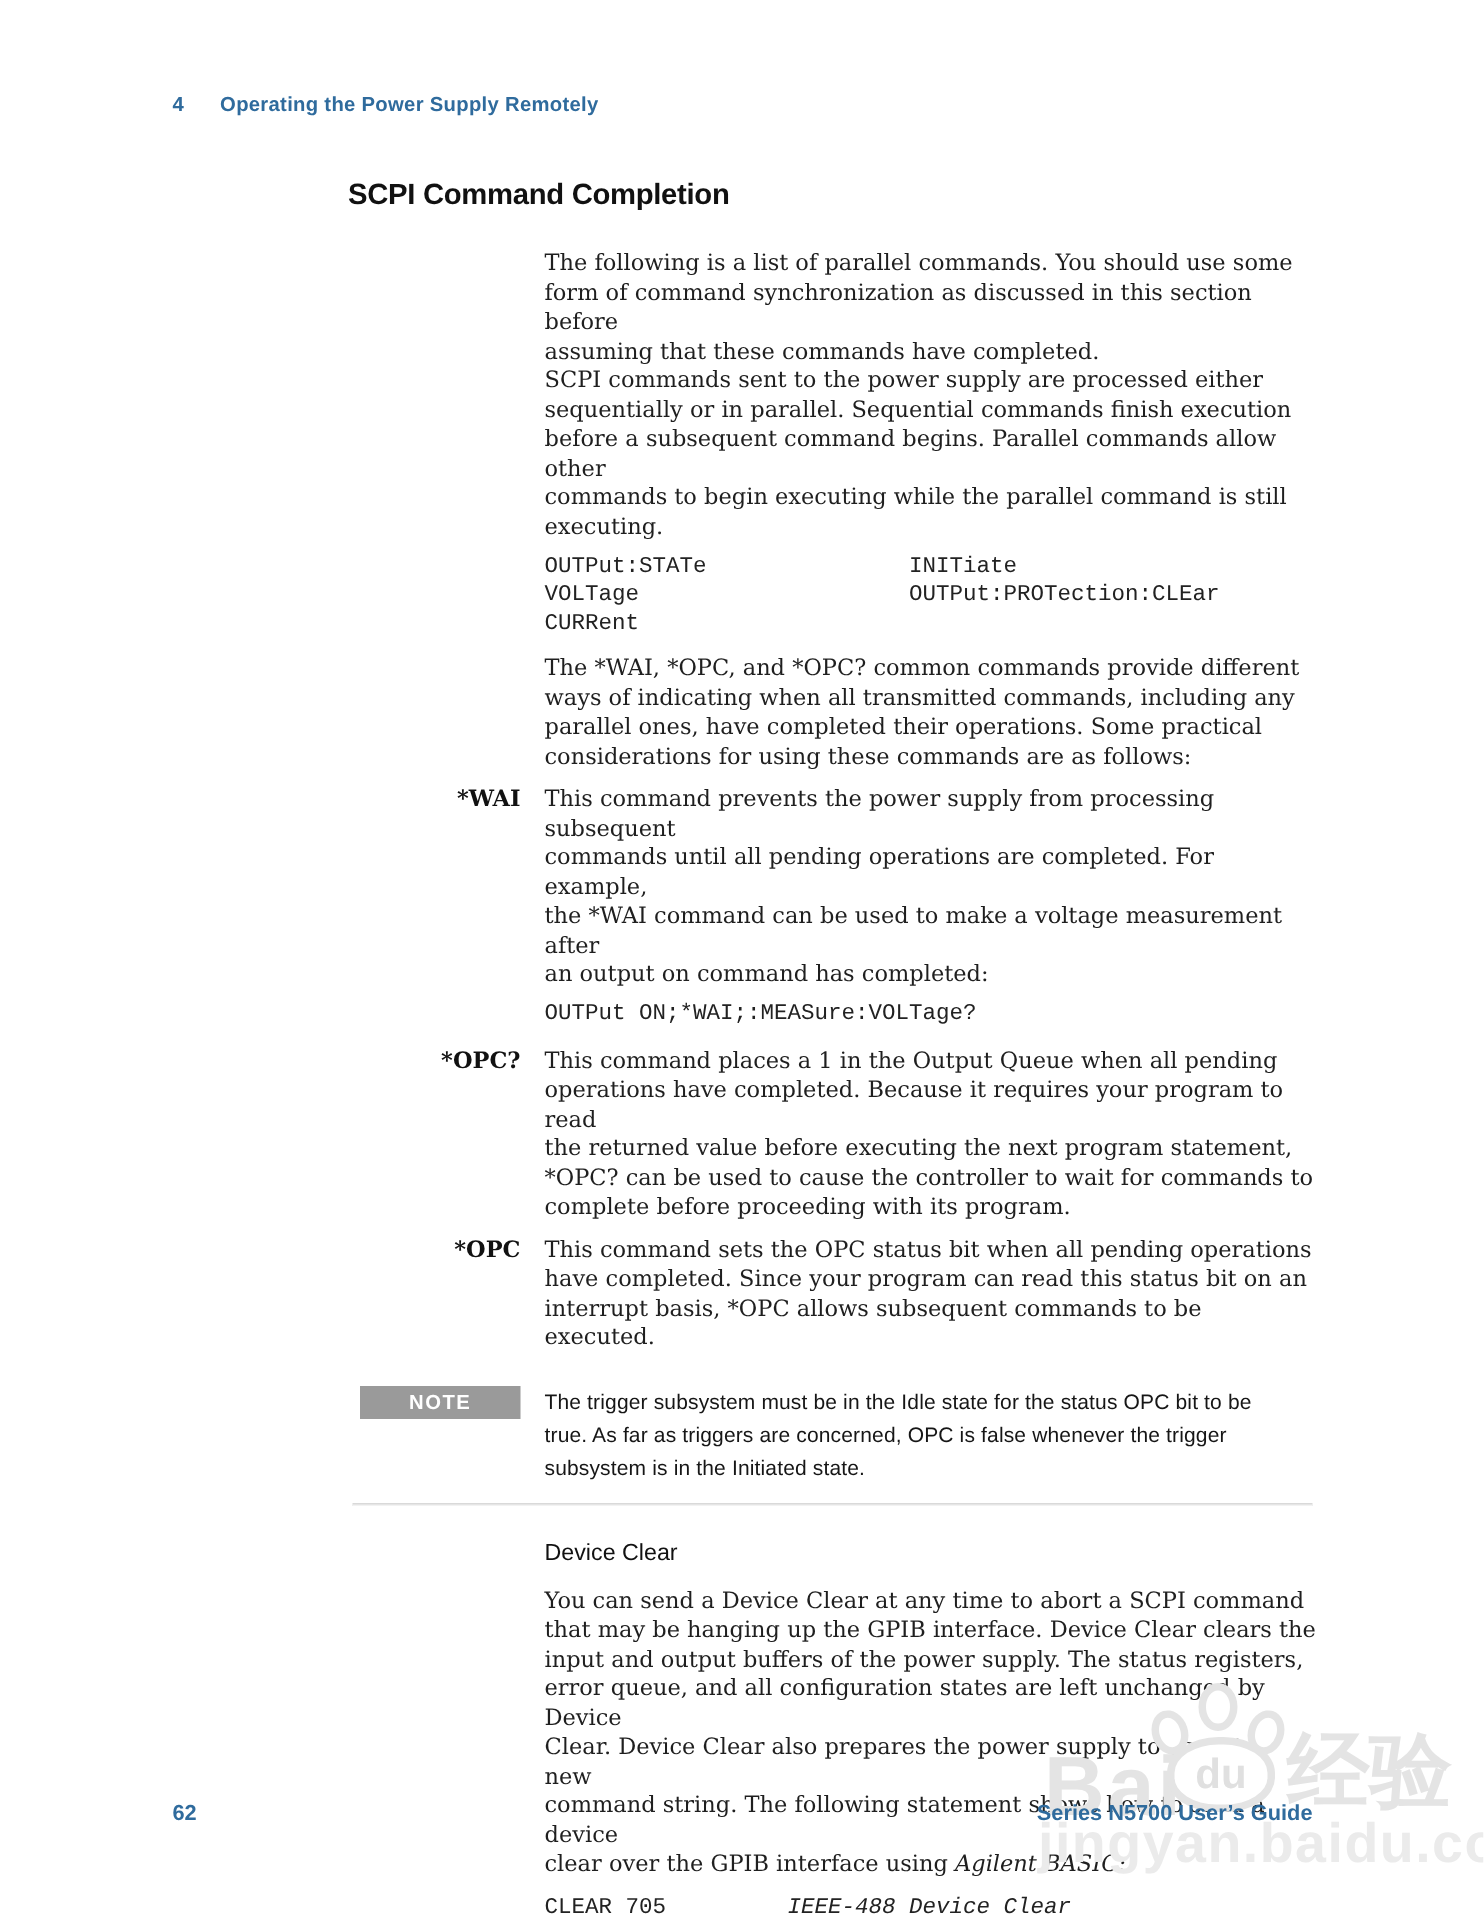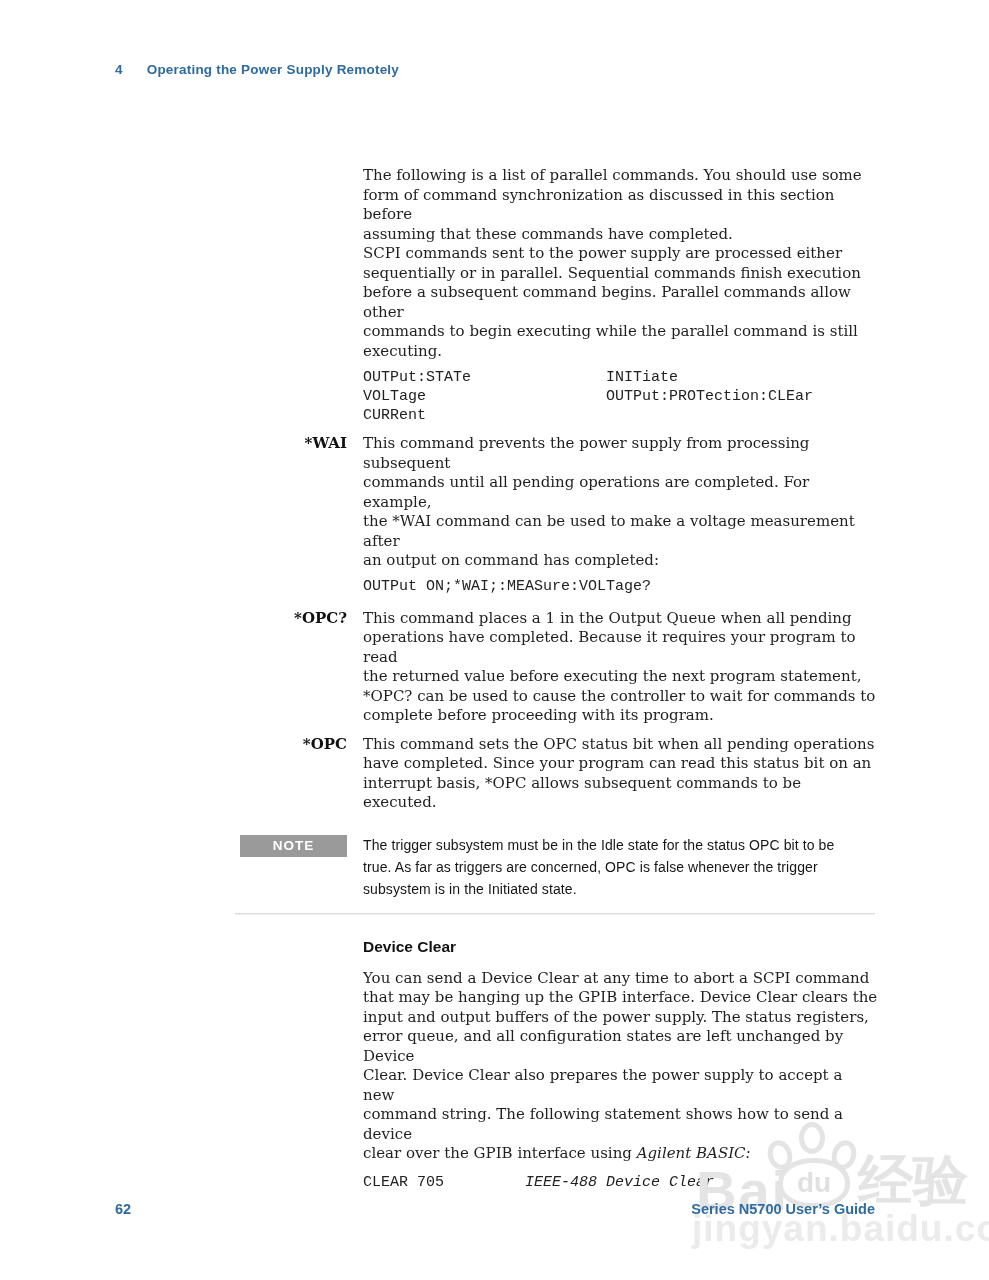--- a/index.html
+++ b/index.html
@@ -74,21 +74,21 @@
 
   .divider {
     margin-top:13px; margin-left:-128px;
     width:640px; height:2px;
     background:#d9d9d9; border-bottom:1px solid #f2f2f2;
   }
 
   .subsection-title {
     margin-top:23px;
     font-family:"Liberation Sans", sans-serif;
-    font-weight:bold; font-size:15.5px; color:#111;
+    font-weight:normal; font-size:15.5px; color:#111;
   }
   .dc-para { margin-top:13px; }
   .italic { font-style:italic; }
   .dc-code { margin-top:9px; }
 
   
   .footer-page-number {
     position:absolute; left:115px; top:1201px;
     font-family:"Liberation Sans", sans-serif;
     font-weight:bold; font-size:14.5px; color:#2f6b9d;
@@ -139,37 +139,42 @@
 </head>
 <body>
 
 <div class="page">
 
   <div class="chapter-header">
     <span>4</span>
     <span>Operating the Power Supply Remotely</span>
   </div>
 
+  <div class="section-title">SCPI Command Completion</div>
 
   <div class="content">
 
     <div class="body-text para2">The following is a list of parallel commands. You should use some
 form of command synchronization as discussed in this section before
 assuming that these commands have completed.</div>
 
     <div class="body-text">SCPI commands sent to the power supply are processed either
 sequentially or in parallel. Sequential commands finish execution
 before a subsequent command begins. Parallel commands allow other
 commands to begin executing while the parallel command is still
 executing.</div>
 
     <div class="code-block code1">OUTPut:STATe               INITiate
 VOLTage                    OUTPut:PROTection:CLEar
 CURRent</div>
 
+    <div class="body-text para3">The *WAI, *OPC, and *OPC? common commands provide different
+ways of indicating when all transmitted commands, including any
+parallel ones, have completed their operations. Some practical
+considerations for using these commands are as follows:</div>
 
     <div class="command-entry first">
       <span class="command-label">*WAI</span>
       <div class="body-text">This command prevents the power supply from processing subsequent
 commands until all pending operations are completed. For example,
 the *WAI command can be used to make a voltage measurement after
 an output on command has completed:</div>
       <div class="code-block inline-code">OUTPut ON;*WAI;:MEASure:VOLTage?</div>
     </div>
 

